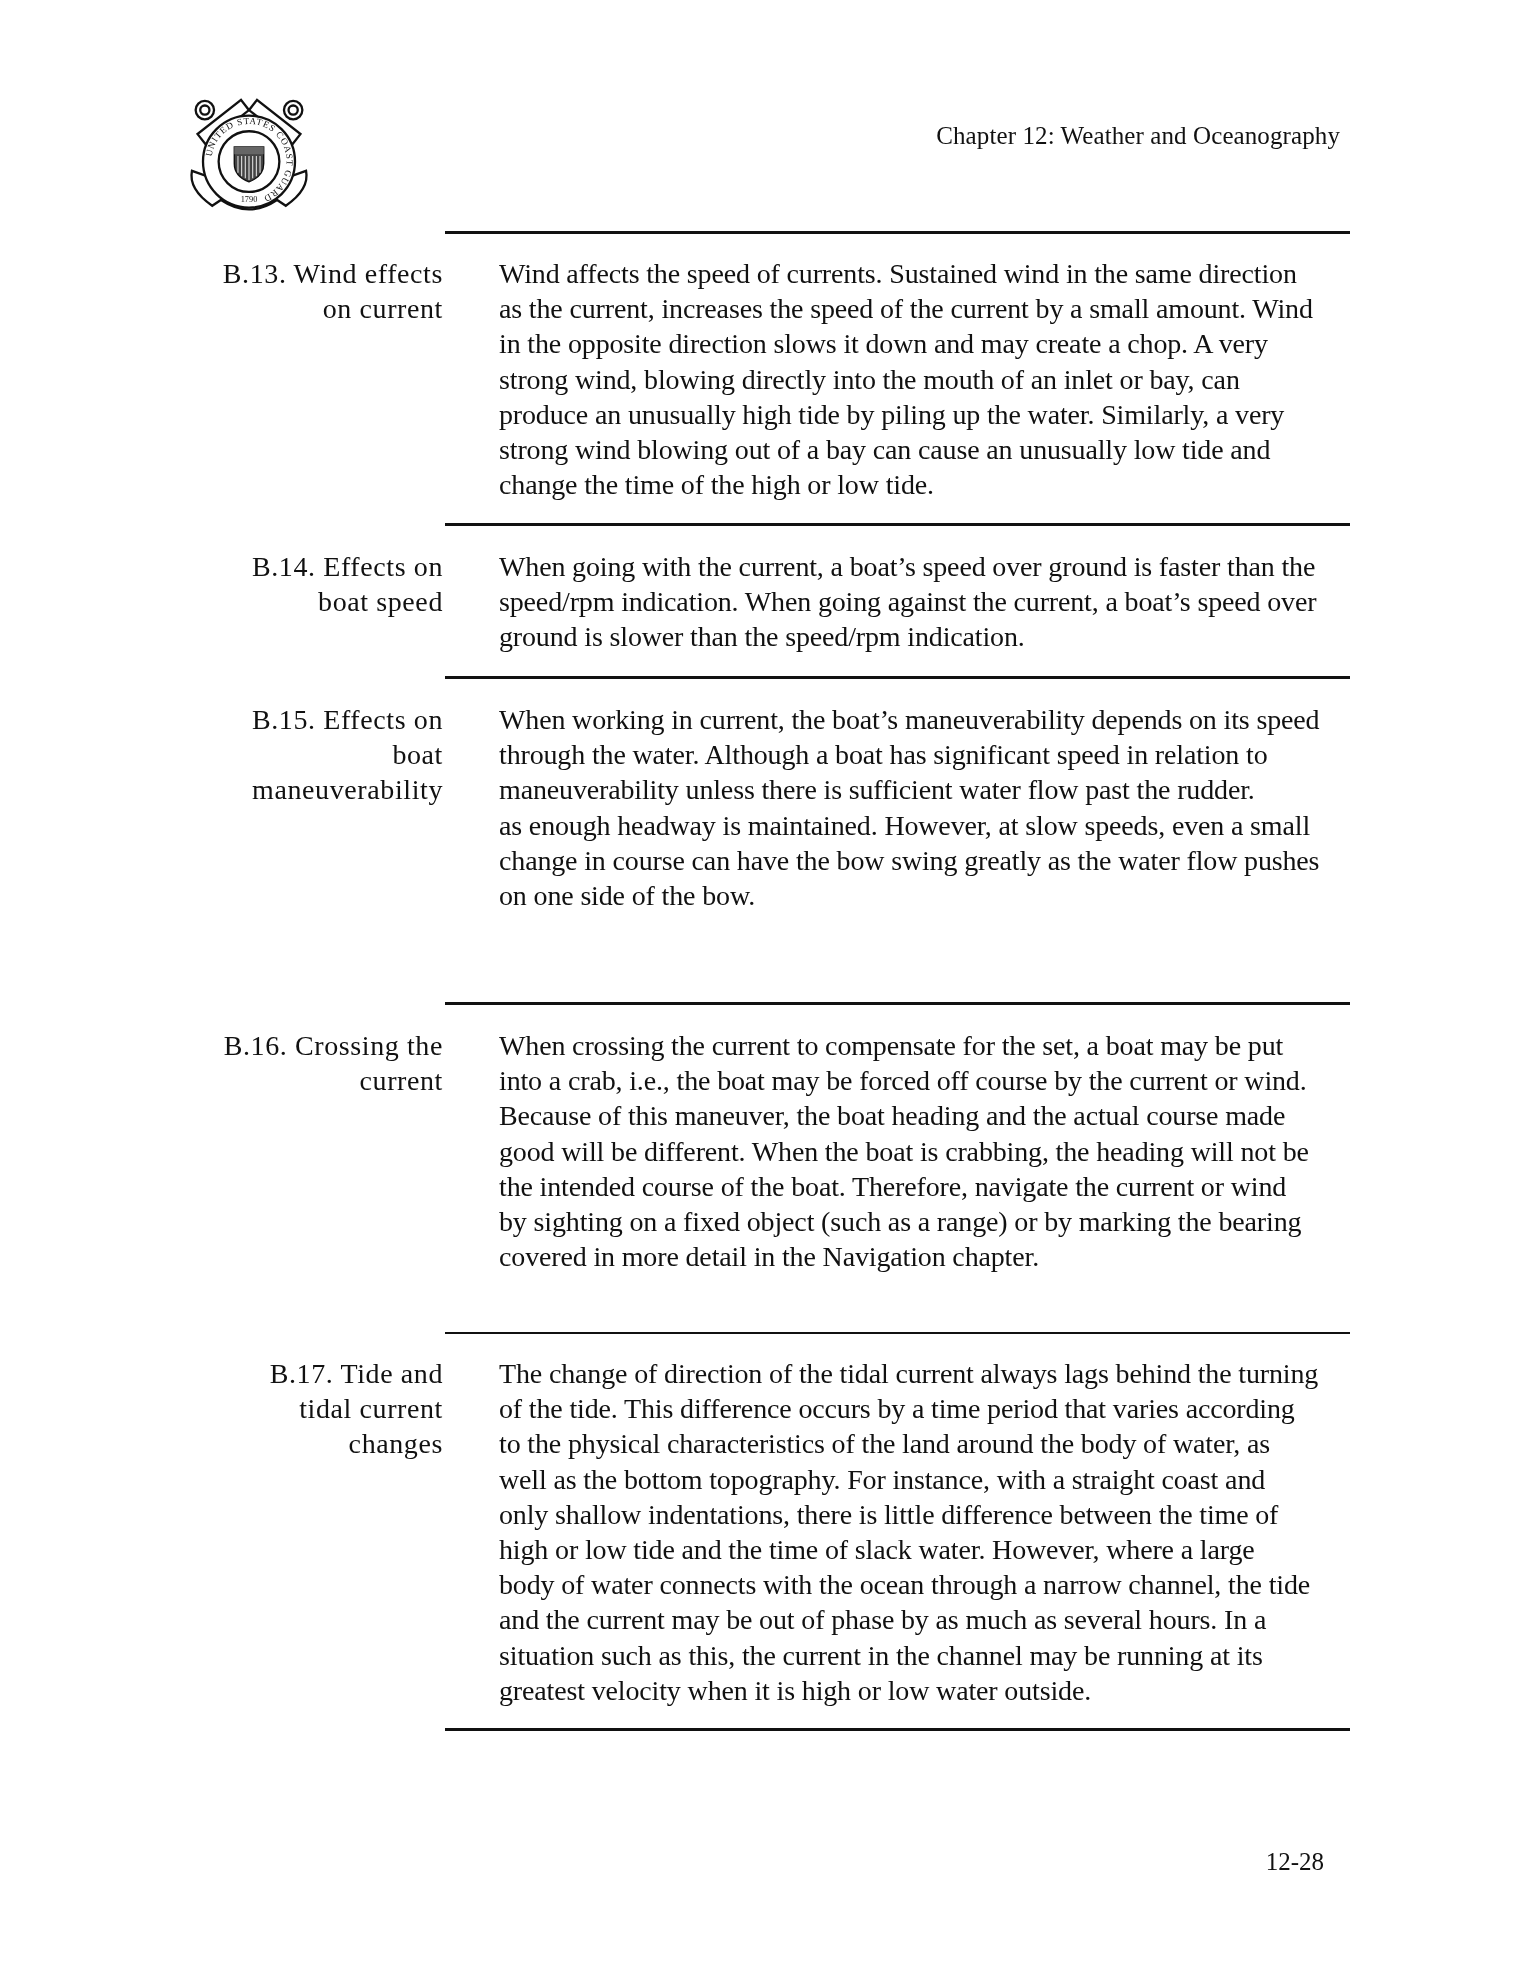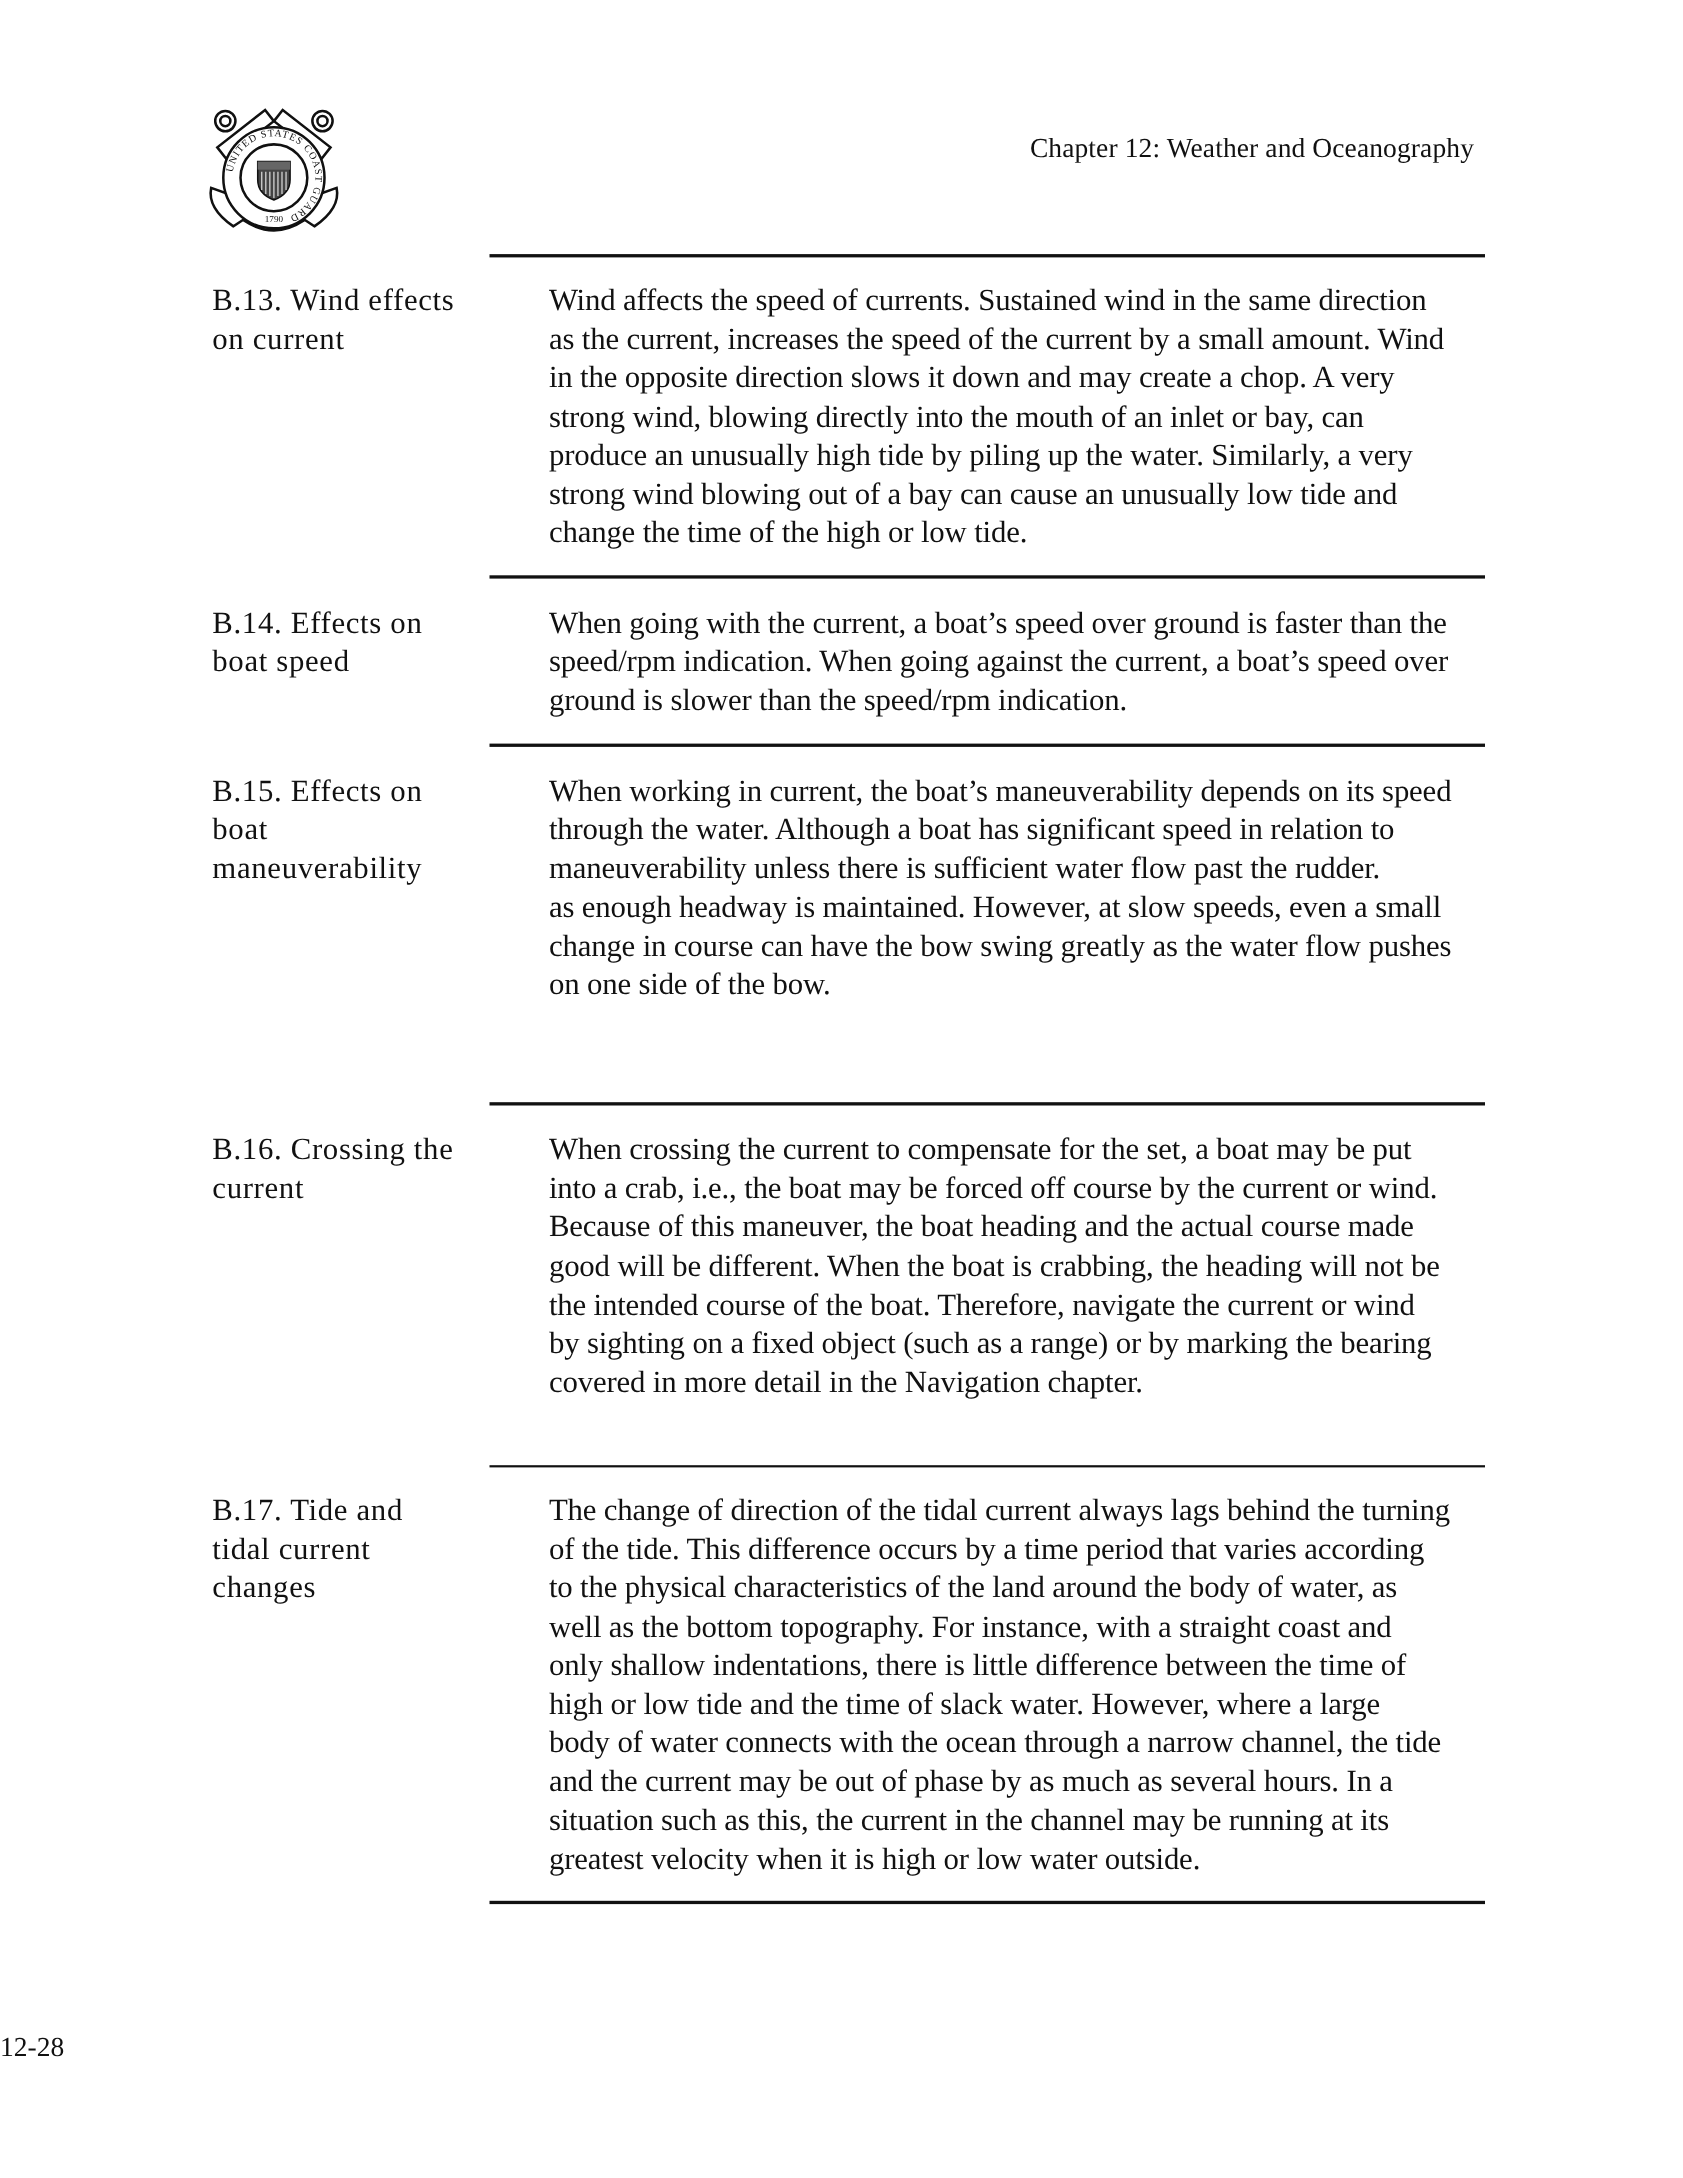--- a/index.html
+++ b/index.html
@@ -13,30 +13,30 @@
     font-size: 25px; letter-spacing: 0.1px; text-align: right;
   }
   .rule {
     position: absolute; left: 445px; width: 905px; height: 3px; background: #111;
   }
   .section {
     position: absolute; left: 0; width: 1530px;
   }
   .section-label {
     position: absolute; left: 193px; width: 250px;
-    font-size: 28px; line-height: 35.2px; letter-spacing: 0.6px;
+    font-size: 28px; line-height: 35.2px; letter-spacing: 0.6px; text-align: right;
   }
   .section-body {
     position: absolute; left: 460px; width: 890px;
     font-size: 28px; line-height: 35.2px; letter-spacing: -0.15px;
   }
   .section-body span { display: block; white-space: nowrap; margin-left: 39px; }
   .page-number {
     position: absolute; left: 0; width: 1324px; top: 1848px;
-    text-align: left; font-size: 25px;
+    text-align: right; font-size: 25px;
   }
 </style>
 </head>
 <body>
 
 <div class="logo">
   <svg width="148" height="138" viewBox="0 0 160 150">
 
     <g fill="none" stroke="#111" stroke-width="2.5">
       <rect x="22" y="30" width="60" height="14" transform="rotate(-38 52 37)" fill="#fff"></rect>

